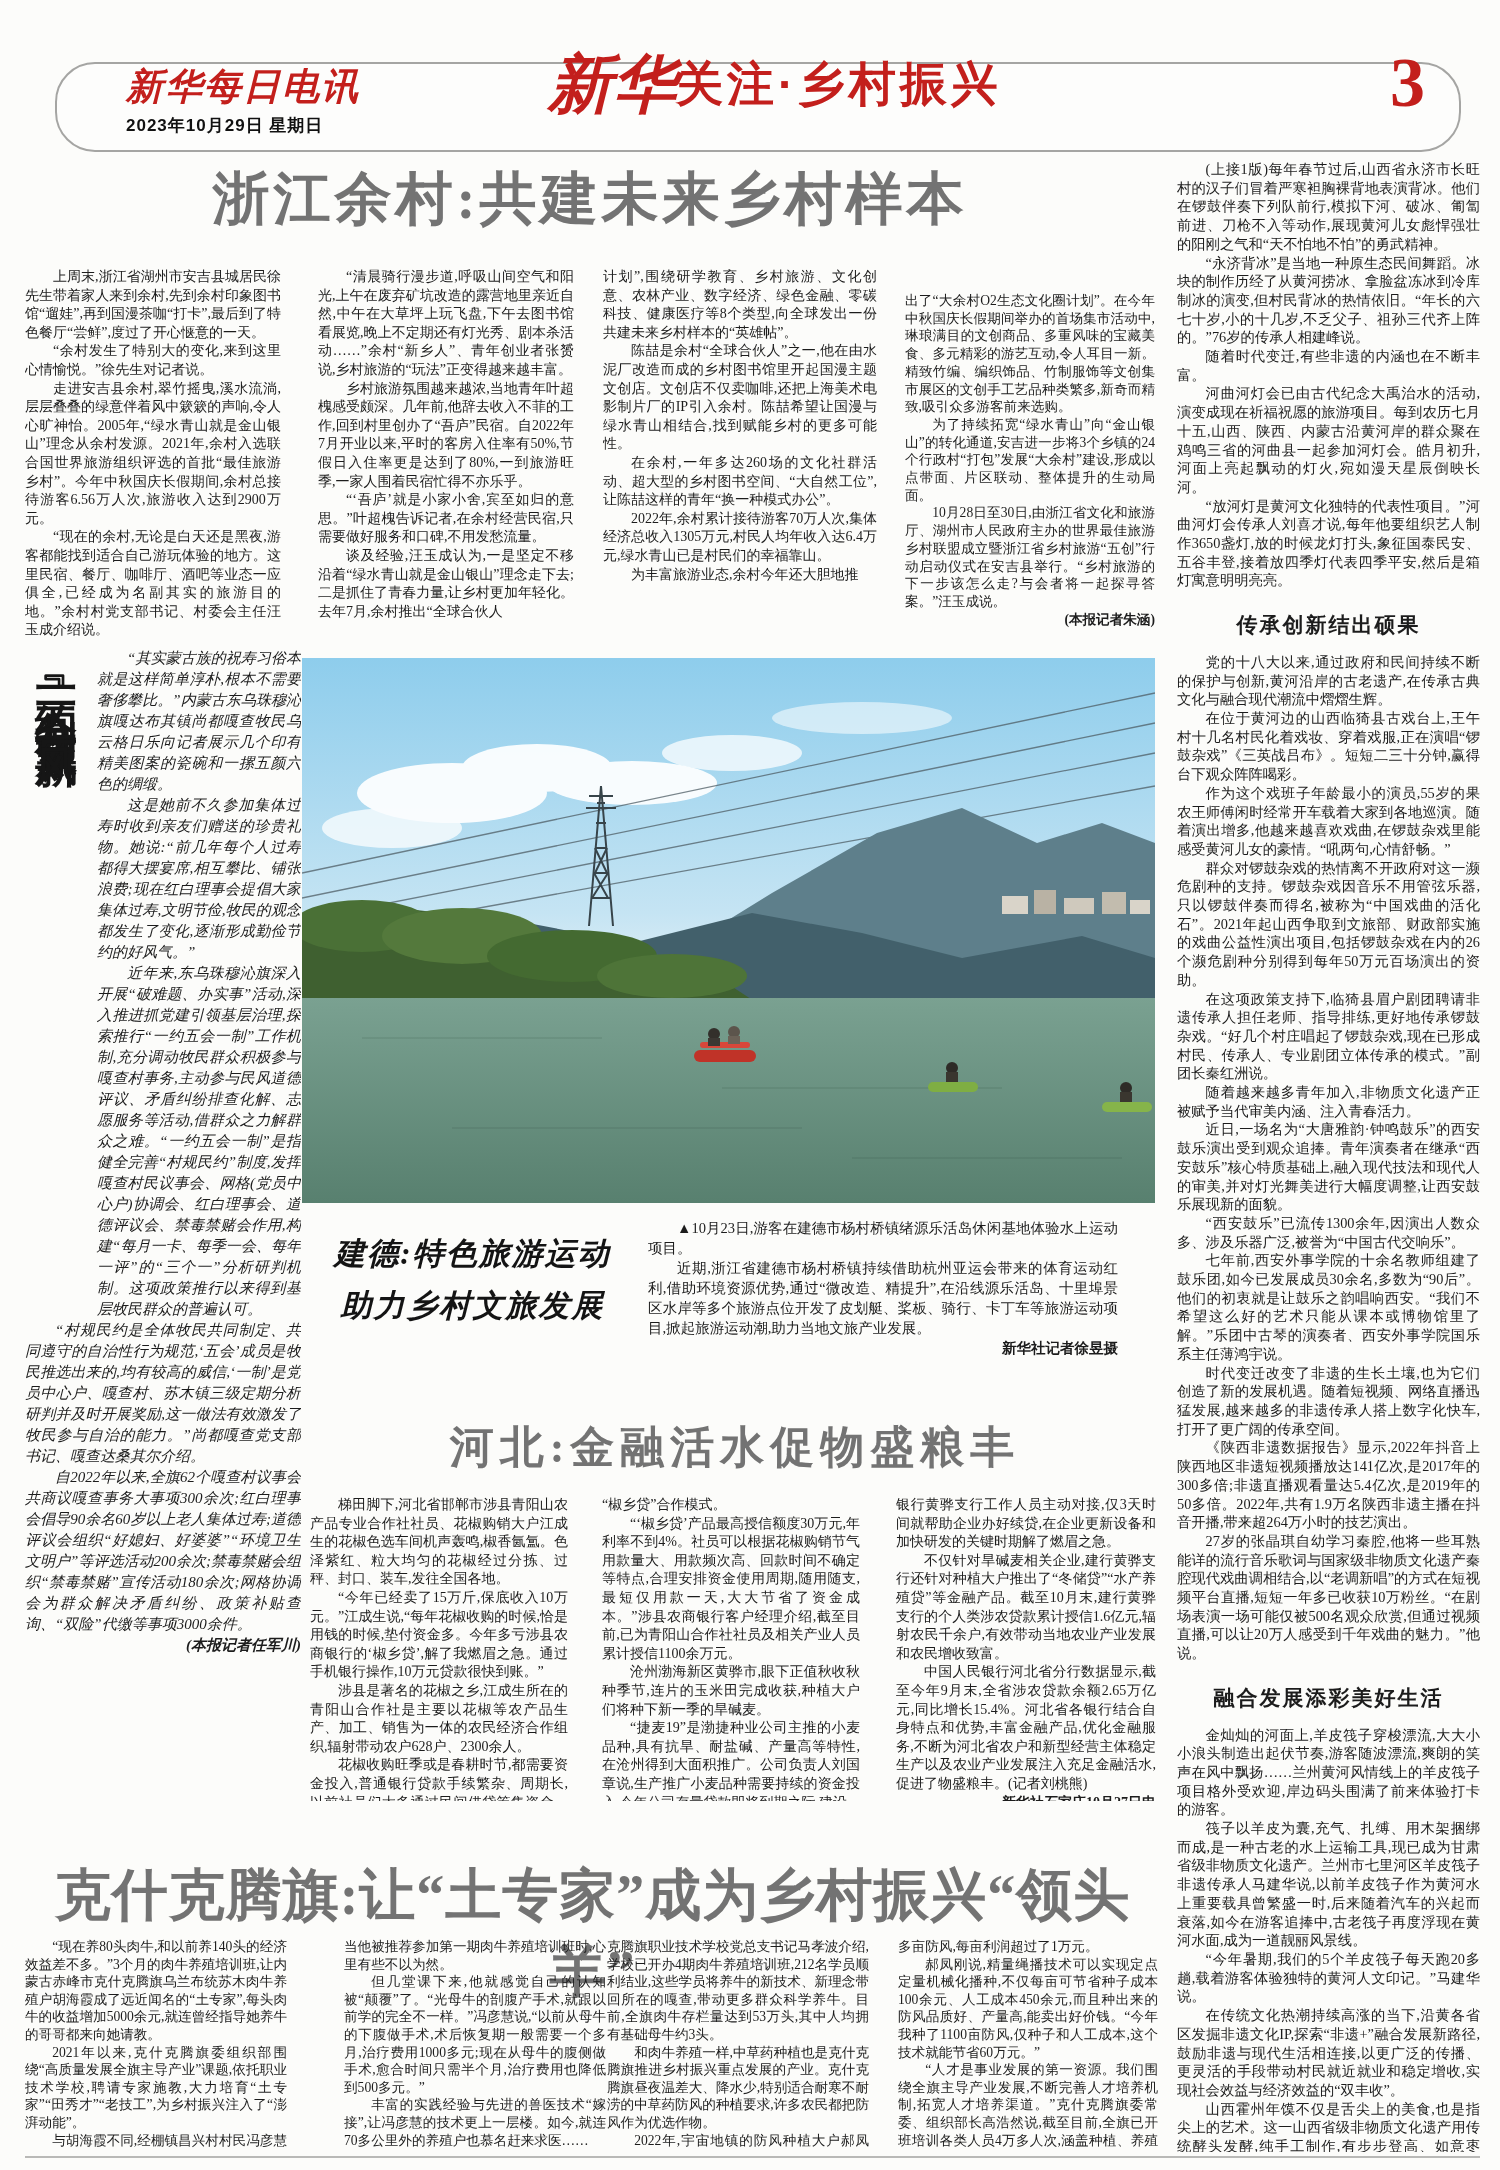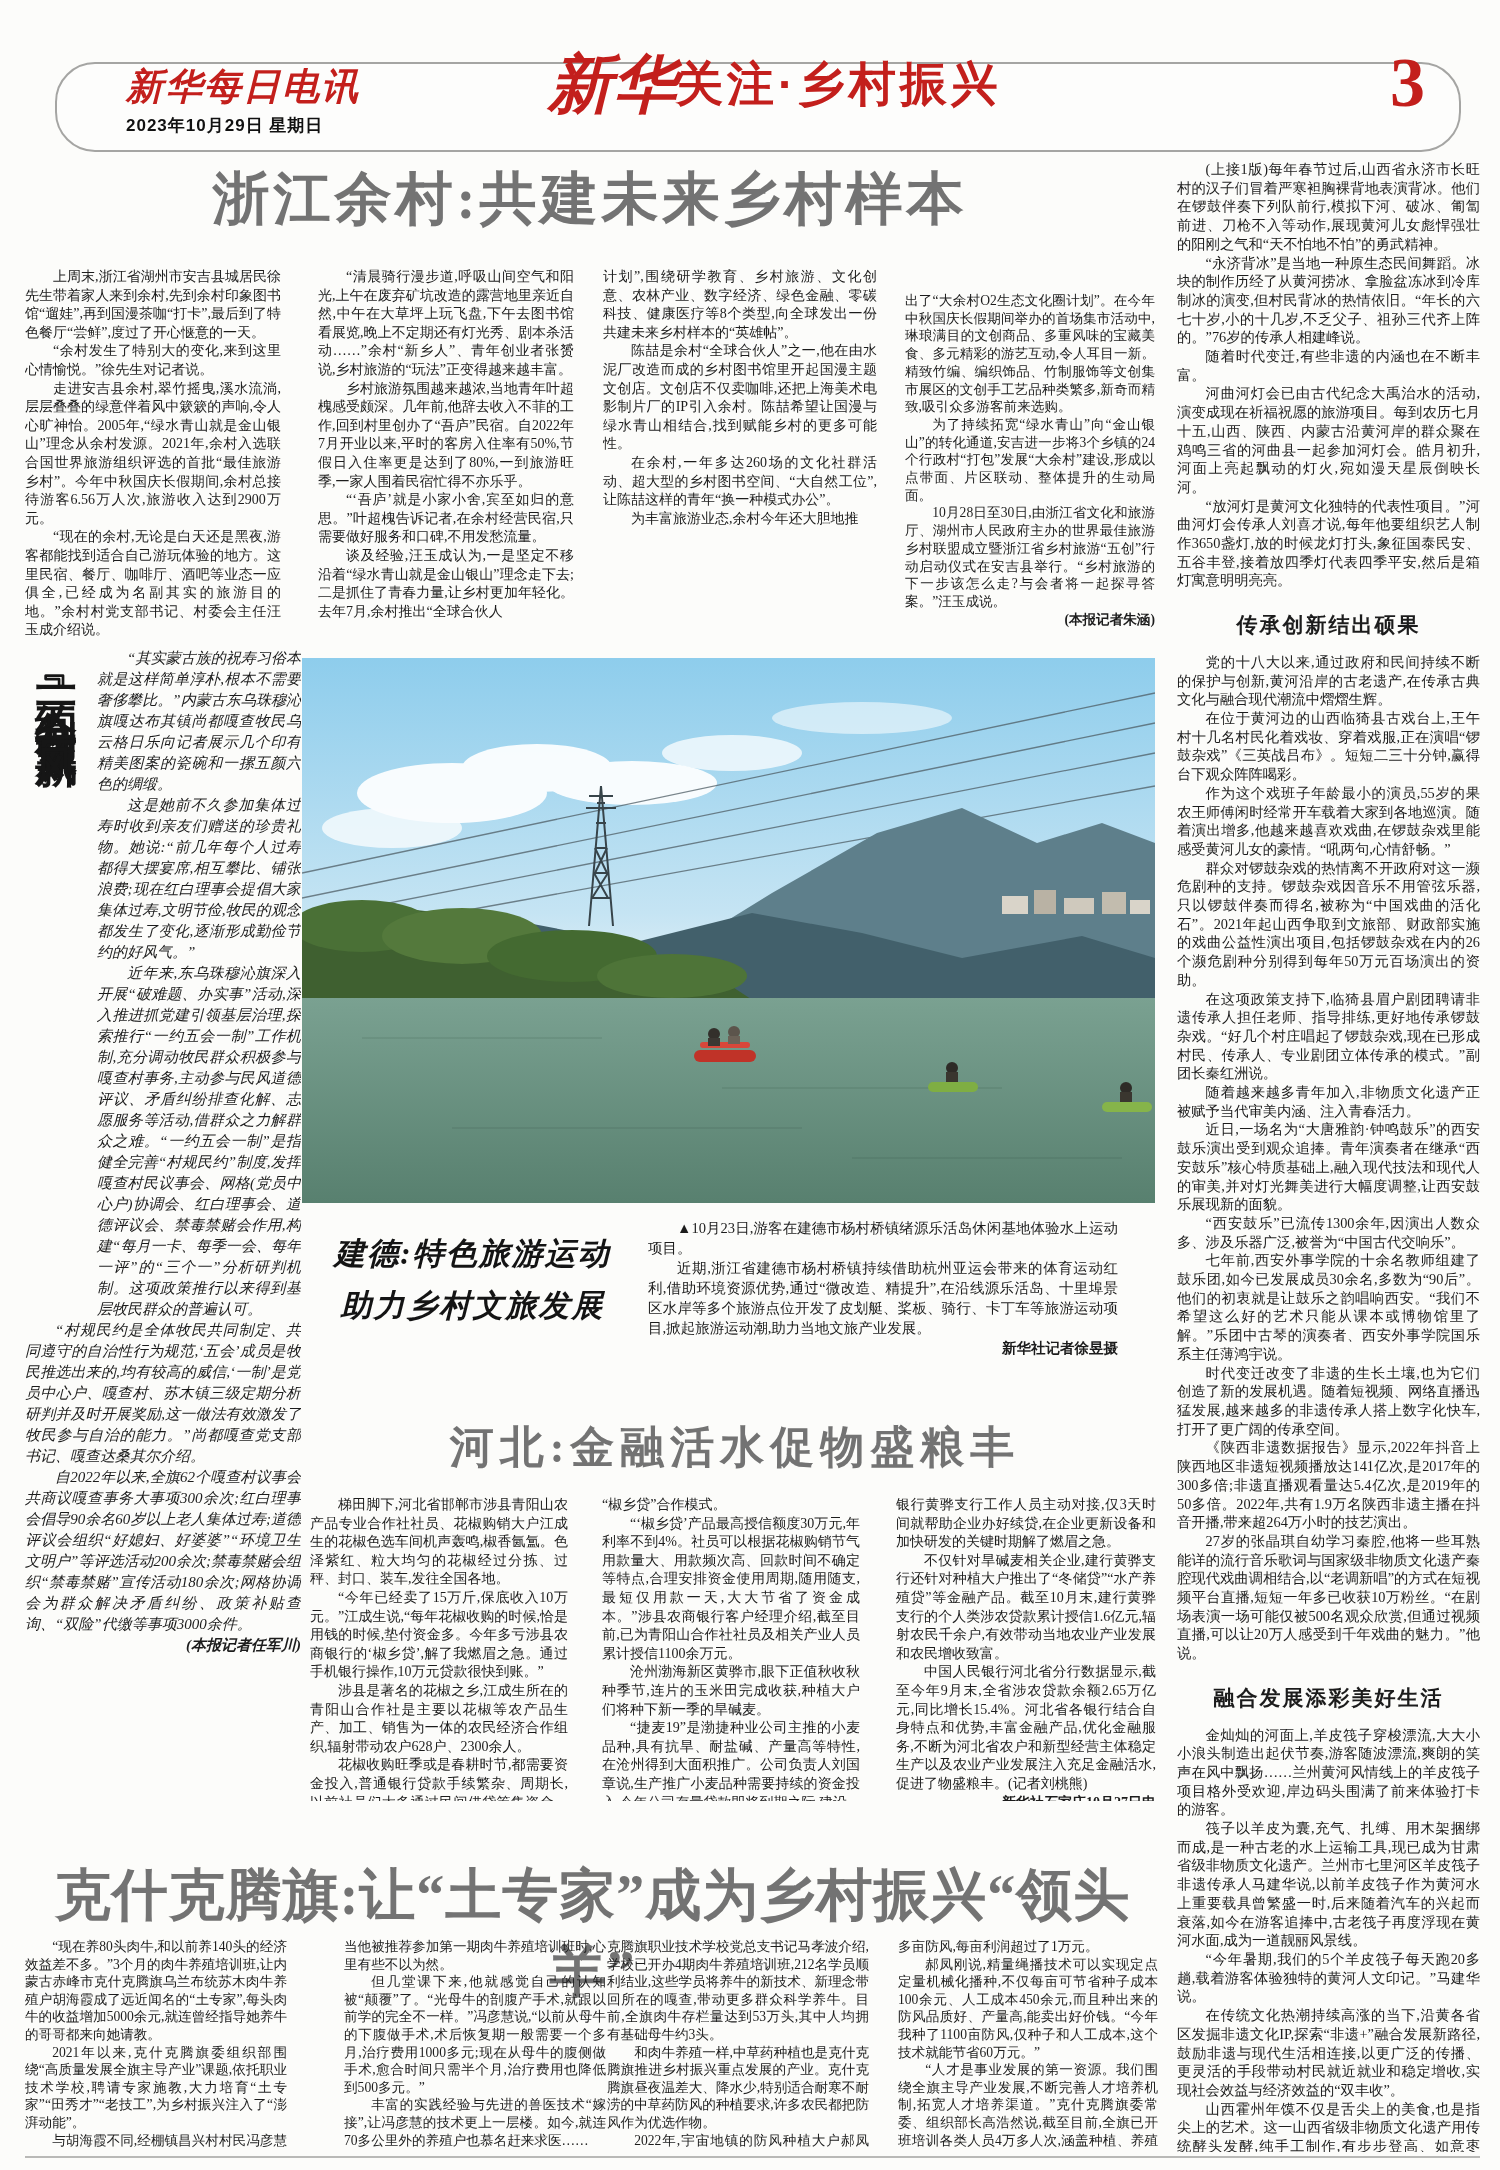--- a/index.html
+++ b/index.html
@@ -69,20 +69,21 @@
   <div class="col" style="left:318px;top:268px;width:256px;height:378px;">
       <p class="para">“清晨骑行漫步道,呼吸山间空气和阳光,上午在废弃矿坑改造的露营地里亲近自然,中午在大草坪上玩飞盘,下午去图书馆看展览,晚上不定期还有灯光秀、剧本杀活动……”余村“新乡人”、青年创业者张赟说,乡村旅游的“玩法”正变得越来越丰富。</p>
       <p class="para">乡村旅游氛围越来越浓,当地青年叶超槐感受颇深。几年前,他辞去收入不菲的工作,回到村里创办了“吾庐”民宿。自2022年7月开业以来,平时的客房入住率有50%,节假日入住率更是达到了80%,一到旅游旺季,一家人围着民宿忙得不亦乐乎。</p>
       <p class="para">“‘吾庐’就是小家小舍,宾至如归的意思。”叶超槐告诉记者,在余村经营民宿,只需要做好服务和口碑,不用发愁流量。</p>
       <p class="para">谈及经验,汪玉成认为,一是坚定不移沿着“绿水青山就是金山银山”理念走下去;二是抓住了青春力量,让乡村更加年轻化。去年7月,余村推出“全球合伙人</p>
     </div>
   <div class="col" style="left:603px;top:268px;width:274px;height:378px;">
       <p class="para ni">计划”,围绕研学教育、乡村旅游、文化创意、农林产业、数字经济、绿色金融、零碳科技、健康医疗等8个类型,向全球发出一份共建未来乡村样本的“英雄帖”。</p>
       <p class="para">陈喆是余村“全球合伙人”之一,他在由水泥厂改造而成的乡村图书馆里开起国漫主题文创店。文创店不仅卖咖啡,还把上海美术电影制片厂的IP引入余村。陈喆希望让国漫与绿水青山相结合,找到赋能乡村的更多可能性。</p>
       <p class="para">在余村,一年多达260场的文化社群活动、超大型的乡村图书空间、“大自然工位”,让陈喆这样的青年“换一种模式办公”。</p>
+      <p class="para">2022年,余村累计接待游客70万人次,集体经济总收入1305万元,村民人均年收入达6.4万元,绿水青山已是村民们的幸福靠山。</p>
       <p class="para">为丰富旅游业态,余村今年还大胆地推</p>
     </div>
   <div class="col" style="left:905px;top:292px;width:250px;height:354px;font-size:13.6px;line-height:17.7px;">
       <p class="para ni">出了“大余村O2生态文化圈计划”。在今年中秋国庆长假期间举办的首场集市活动中,琳琅满目的文创商品、多重风味的宝藏美食、多元精彩的游艺互动,令人耳目一新。精致竹编、编织饰品、竹制服饰等文创集市展区的文创手工艺品种类繁多,新奇而精致,吸引众多游客前来选购。</p>
       <p class="para">为了持续拓宽“绿水青山”向“金山银山”的转化通道,安吉进一步将3个乡镇的24个行政村“打包”发展“大余村”建设,形成以点带面、片区联动、整体提升的生动局面。</p>
       <p class="para">10月28日至30日,由浙江省文化和旅游厅、湖州市人民政府主办的世界最佳旅游乡村联盟成立暨浙江省乡村旅游“五创”行动启动仪式在安吉县举行。“乡村旅游的下一步该怎么走?与会者将一起探寻答案。”汪玉成说。</p>
       <p class="para ar">(本报记者朱涵)</p>
     </div>
 
   <div id="left-art">

